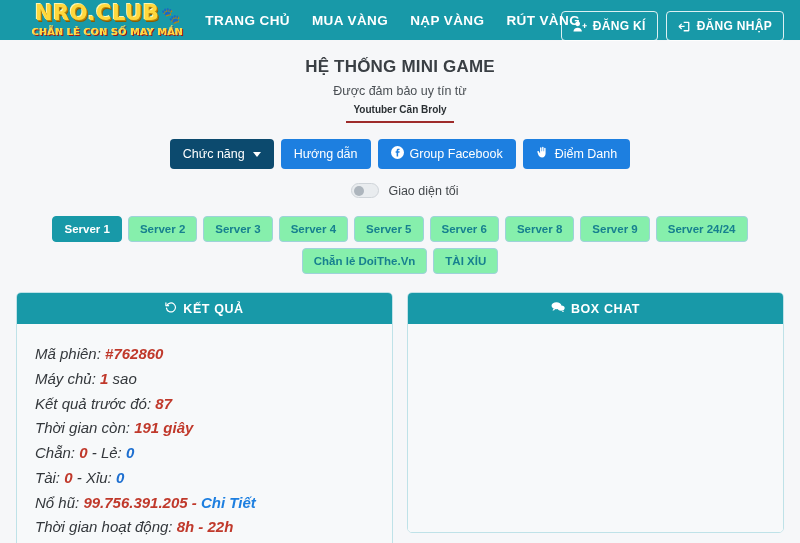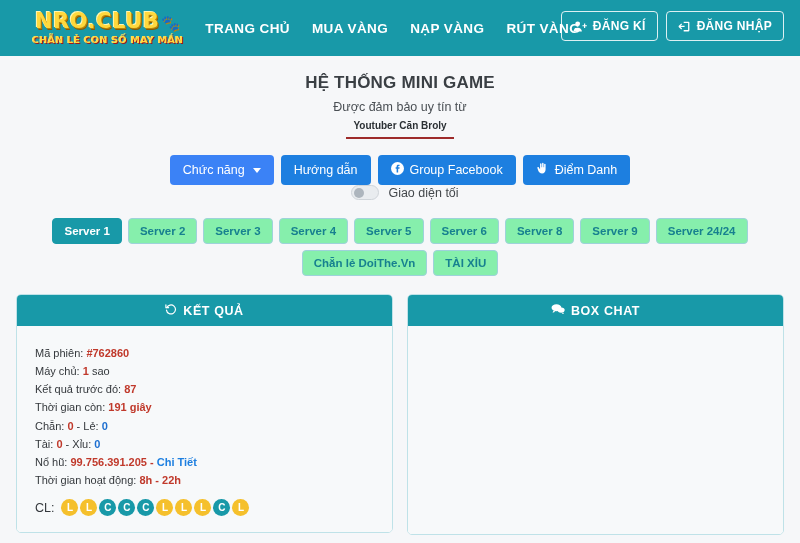--- a/index.html
+++ b/index.html
@@ -8,21 +8,21 @@
     margin: 0; padding: 0;
     width: 800px; height: 543px;
     overflow: hidden;
     background: #f6f7f9;
     font-family: "Liberation Sans", sans-serif;
     -webkit-font-smoothing: antialiased;
   }
 
   
   .navbar {
-    height: 56px;
+    height: 40px;
     background: #1899a8;
     display: flex;
     align-items: center;
     padding: 0 16px;
     position: relative;
   }
   .brand {
     display: flex;
     flex-direction: column;
     align-items: center;
@@ -148,36 +148,37 @@
     font-size: 12.5px;
     padding: 7px 13px;
     color: #fff;
     cursor: pointer;
     display: flex;
     align-items: center;
     gap: 6px;
     font-family: "Liberation Sans", sans-serif;
     white-space: nowrap;
   }
-  .btn-danger { background: #3b82f6; justify-content: space-between; }
+  .btn-danger { background: #0c4a6e; justify-content: space-between; }
   .btn-primary { background: #1d7fe0; }
   .caret {
     width: 0; height: 0;
     border-left: 4px solid transparent;
     border-right: 4px solid transparent;
     border-top: 5px solid #fff;
     margin-left: 2px;
   }
 
   
   .toggle-row {
     display: flex;
     justify-content: center;
     align-items: center;
     gap: 9px;
+    margin-top: 14px;
     padding-left: 10px;
   }
   .switch {
     width: 28px; height: 15px;
     border-radius: 8px;
     background: #e9ecef;
     border: 1px solid #cfd4d9;
     position: relative;
     cursor: pointer;
   }
@@ -256,24 +257,25 @@
   }
   .panel-body {
     background: #f7f9fa;
     padding: 18px 18px 16px 18px;
     min-height: 196px;
   }
   .panel-body.chat { padding: 0; min-height: 208px; background: #f7f9fa; }
 
   
   .rline {
-    font-size: 11px;
+    font-size: 15px;
     color: #34383c;
     line-height: 1.65;
     white-space: nowrap;
+    font-style: italic;
   }
   .v-red { color: #c0392b; font-weight: bold; }
   .v-blue { color: #1d6fd0; font-weight: bold; }
   .v-link { color: #1d7fe0; font-weight: bold; cursor: pointer; }
   .v-plain { color: #34383c; font-weight: normal; }
 
   
   .badge-row {
     display: flex;
     align-items: center;

